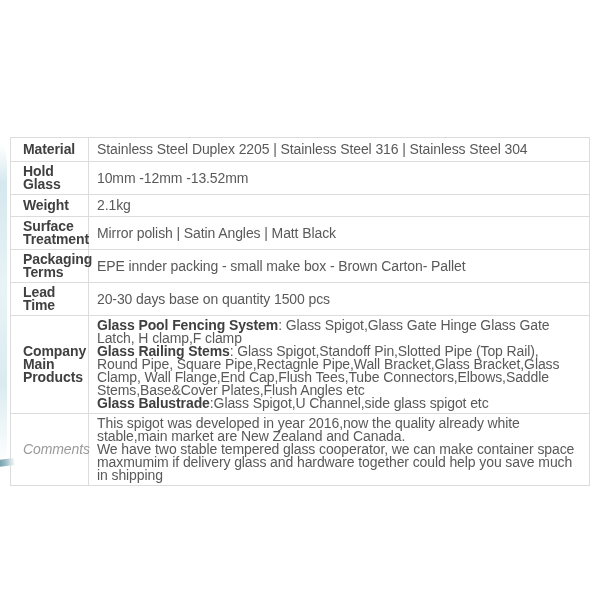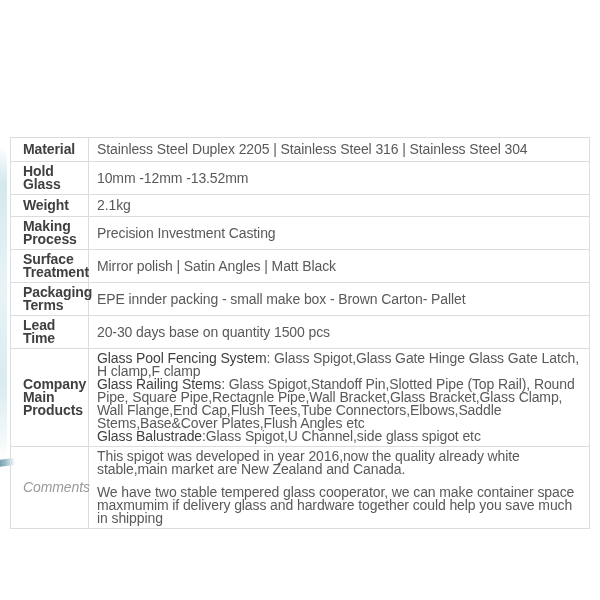--- a/index.html
+++ b/index.html
@@ -62,29 +62,29 @@
   tr.h23 { height:23px; }
   tr.h22 { height:22px; }
   tr.h19 { height:19px; }
   tr.h32 { height:32px; }
   tr.h21 { height:21px; }
   tr.h20 { height:20px; }
   tr.products { height:63px; }
   tr.comments { height:57px; }
   td.products-val { vertical-align:middle; line-height:15px; font-size:10px; }
   td.products-val .line { display:block; }
-  td.products-val .b { font-weight:normal; color:#404040; }
+  td.products-val .b { font-weight:bold; color:#404040; }
   td.comments-lbl {
     font-weight:normal;
     font-style:italic;
     color:#9a9a9a;
     text-align:center;
   }
   td.comments-val { vertical-align:middle; line-height:14px; font-size:10px; }
-  td.comments-val .para + .para { margin-top:10px; }
+  td.comments-val .para + .para { margin-top:0; }
 </style>
 </head>
 <body>
 
 <div class="canvas">
 
   <div class="bg-edge"></div>
   <div class="swoosh"></div>
 
   <table class="spec">
@@ -93,24 +93,20 @@
         <td class="lbl">Material</td>
         <td class="val">Stainless Steel Duplex 2205 | Stainless Steel 316 | Stainless Steel 304</td>
       </tr>
       <tr class="h23">
         <td class="lbl">Hold Glass</td>
         <td class="val">10mm -12mm -13.52mm</td>
       </tr>
       <tr class="h22">
         <td class="lbl">Weight</td>
         <td class="val">2.1kg</td>
-      </tr>
-      <tr class="h19">
-        <td class="lbl">Making Process</td>
-        <td class="val">Precision Investment Casting</td>
       </tr>
       <tr class="h32">
         <td class="lbl">Surface Treatment</td>
         <td class="val">Mirror polish | Satin Angles | Matt Black</td>
       </tr>
       <tr class="h22">
         <td class="lbl">Packaging Terms</td>
         <td class="val">EPE innder packing - small make box - Brown Carton- Pallet</td>
       </tr>
       <tr class="h20">

